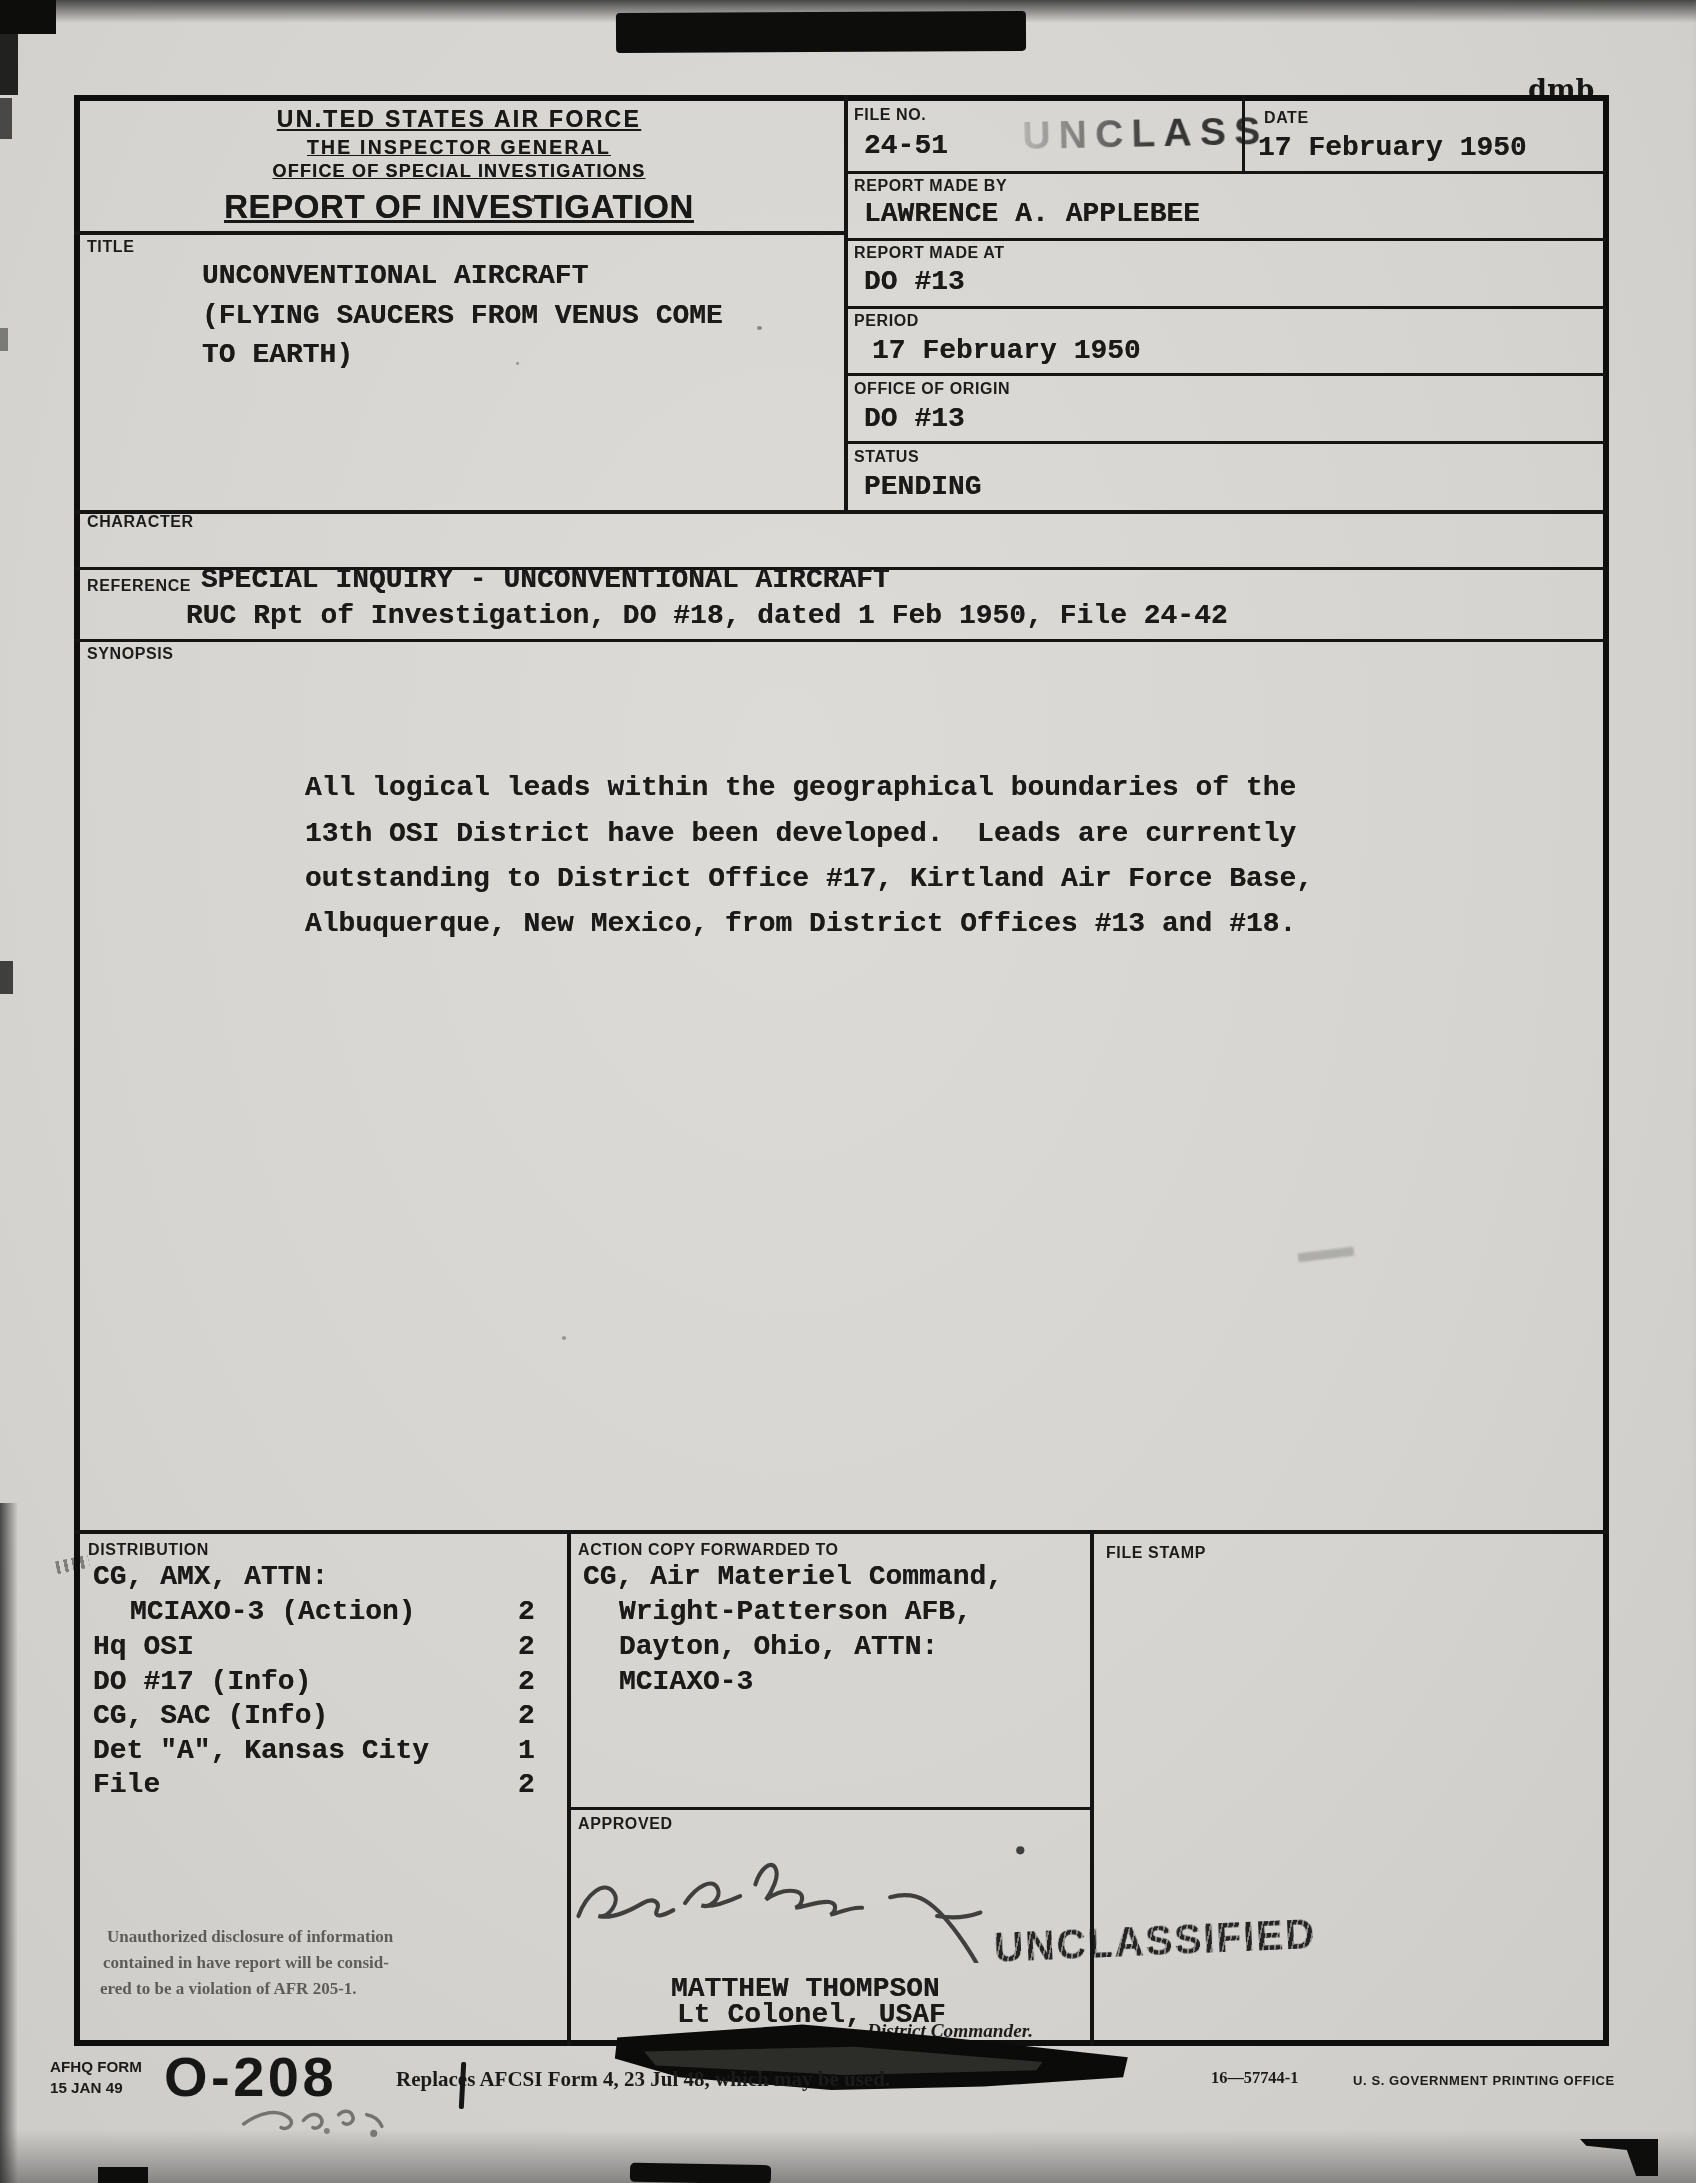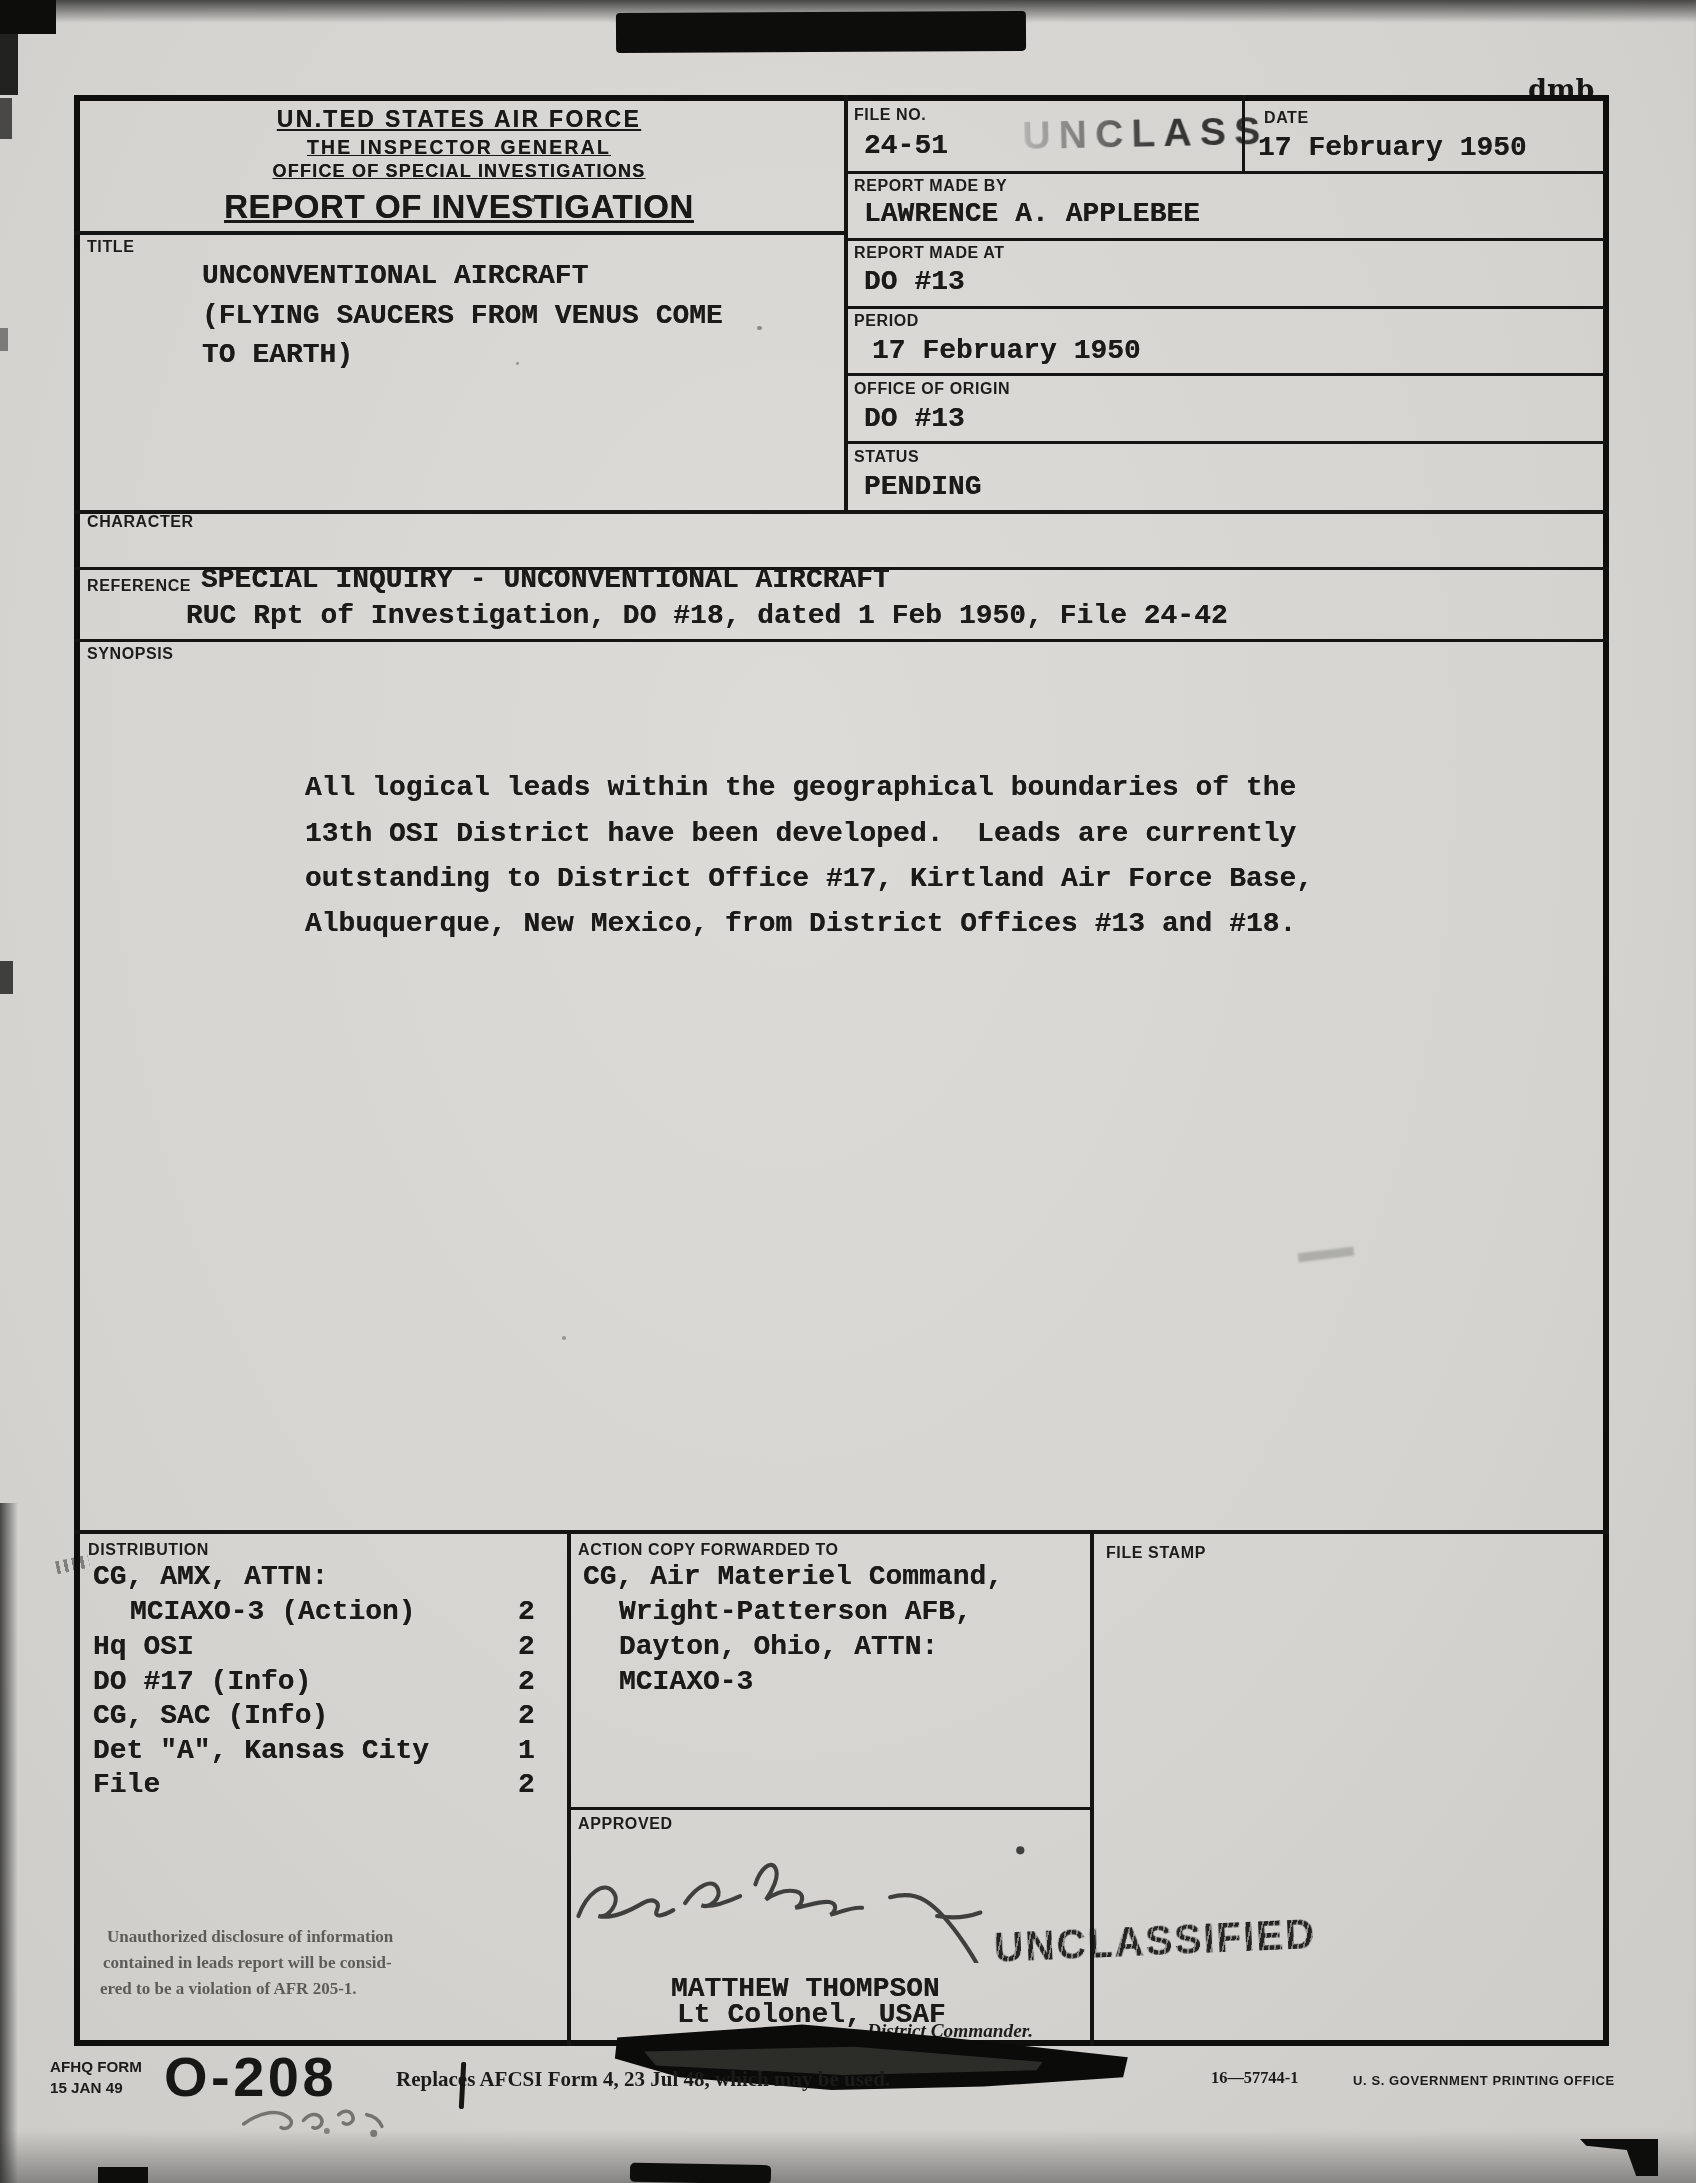--- a/index.html
+++ b/index.html
@@ -158,21 +158,21 @@
   <div class="abs tw" style="left:93px;top:1668px;">DO #17 (Info)</div>
   <div class="abs tw" style="left:518px;top:1668px;">2</div>
   <div class="abs tw" style="left:93px;top:1702px;">CG, SAC (Info)</div>
   <div class="abs tw" style="left:518px;top:1702px;">2</div>
   <div class="abs tw" style="left:93px;top:1737px;">Det "A", Kansas City</div>
   <div class="abs tw" style="left:518px;top:1737px;">1</div>
   <div class="abs tw" style="left:93px;top:1771px;">File</div>
   <div class="abs tw" style="left:518px;top:1771px;">2</div>
 
   <div class="abs warn" style="left:107px;top:1928px;">Unauthorized disclosure of information</div>
-  <div class="abs warn" style="left:103px;top:1954px;">contained in leads report will be consid-</div>
+  <div class="abs warn" style="left:103px;top:1954px;">contained in have report will be consid-</div>
   <div class="abs warn" style="left:100px;top:1980px;">ered to be a violation of AFR 205-1.</div>
 
   <div class="abs lbl" style="left:578px;top:1542px;">ACTION COPY FORWARDED TO</div>
   <div class="abs tw" style="left:583px;top:1563px;">CG, Air Materiel Command,</div>
   <div class="abs tw" style="left:619px;top:1598px;">Wright-Patterson AFB,</div>
   <div class="abs tw" style="left:619px;top:1633px;">Dayton, Ohio, ATTN:</div>
   <div class="abs tw" style="left:619px;top:1668px;">MCIAXO-3</div>
 
   <div class="abs lbl" style="left:1106px;top:1545px;">FILE STAMP</div>
 

